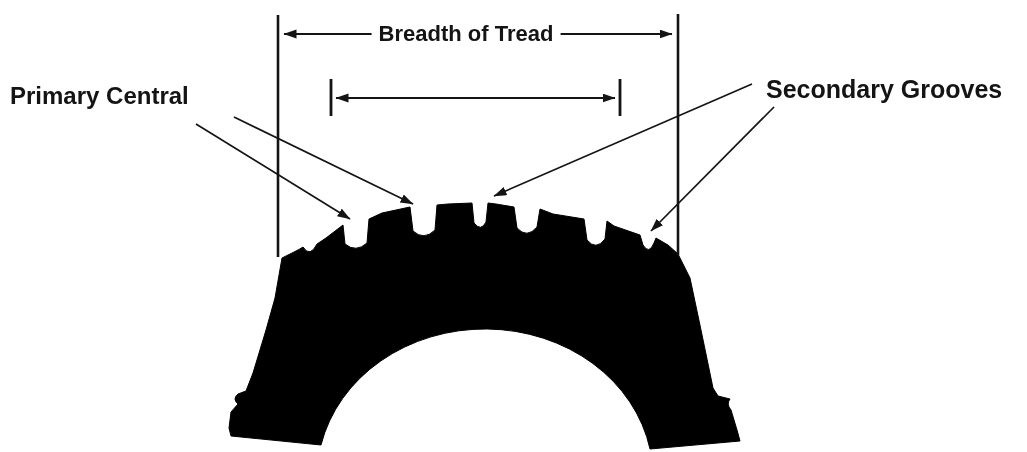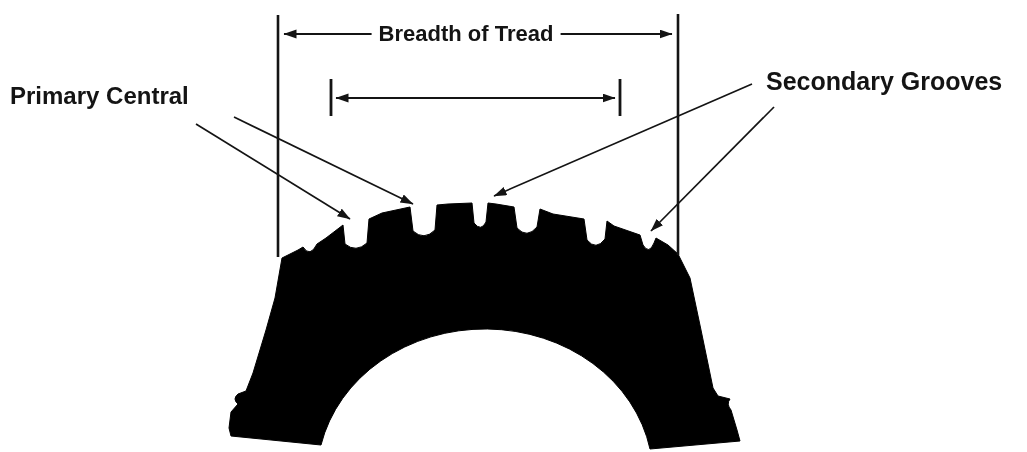--- a/index.html
+++ b/index.html
@@ -26,21 +26,21 @@
     white-space: nowrap;
     z-index: 2;
   }
   .label-primary {
     left: 10px;
     top: 82px;
     font-size: 24px;
   }
   .label-secondary {
     left: 766px;
-    top: 67px;
+    top: 75px;
     font-size: 25px;
   }
   .label-dim {
     background: #ffffff;
     transform: translateX(-50%);
     text-align: center;
   }
   .label-breadth {
     left: 466px;
     top: 22px;

